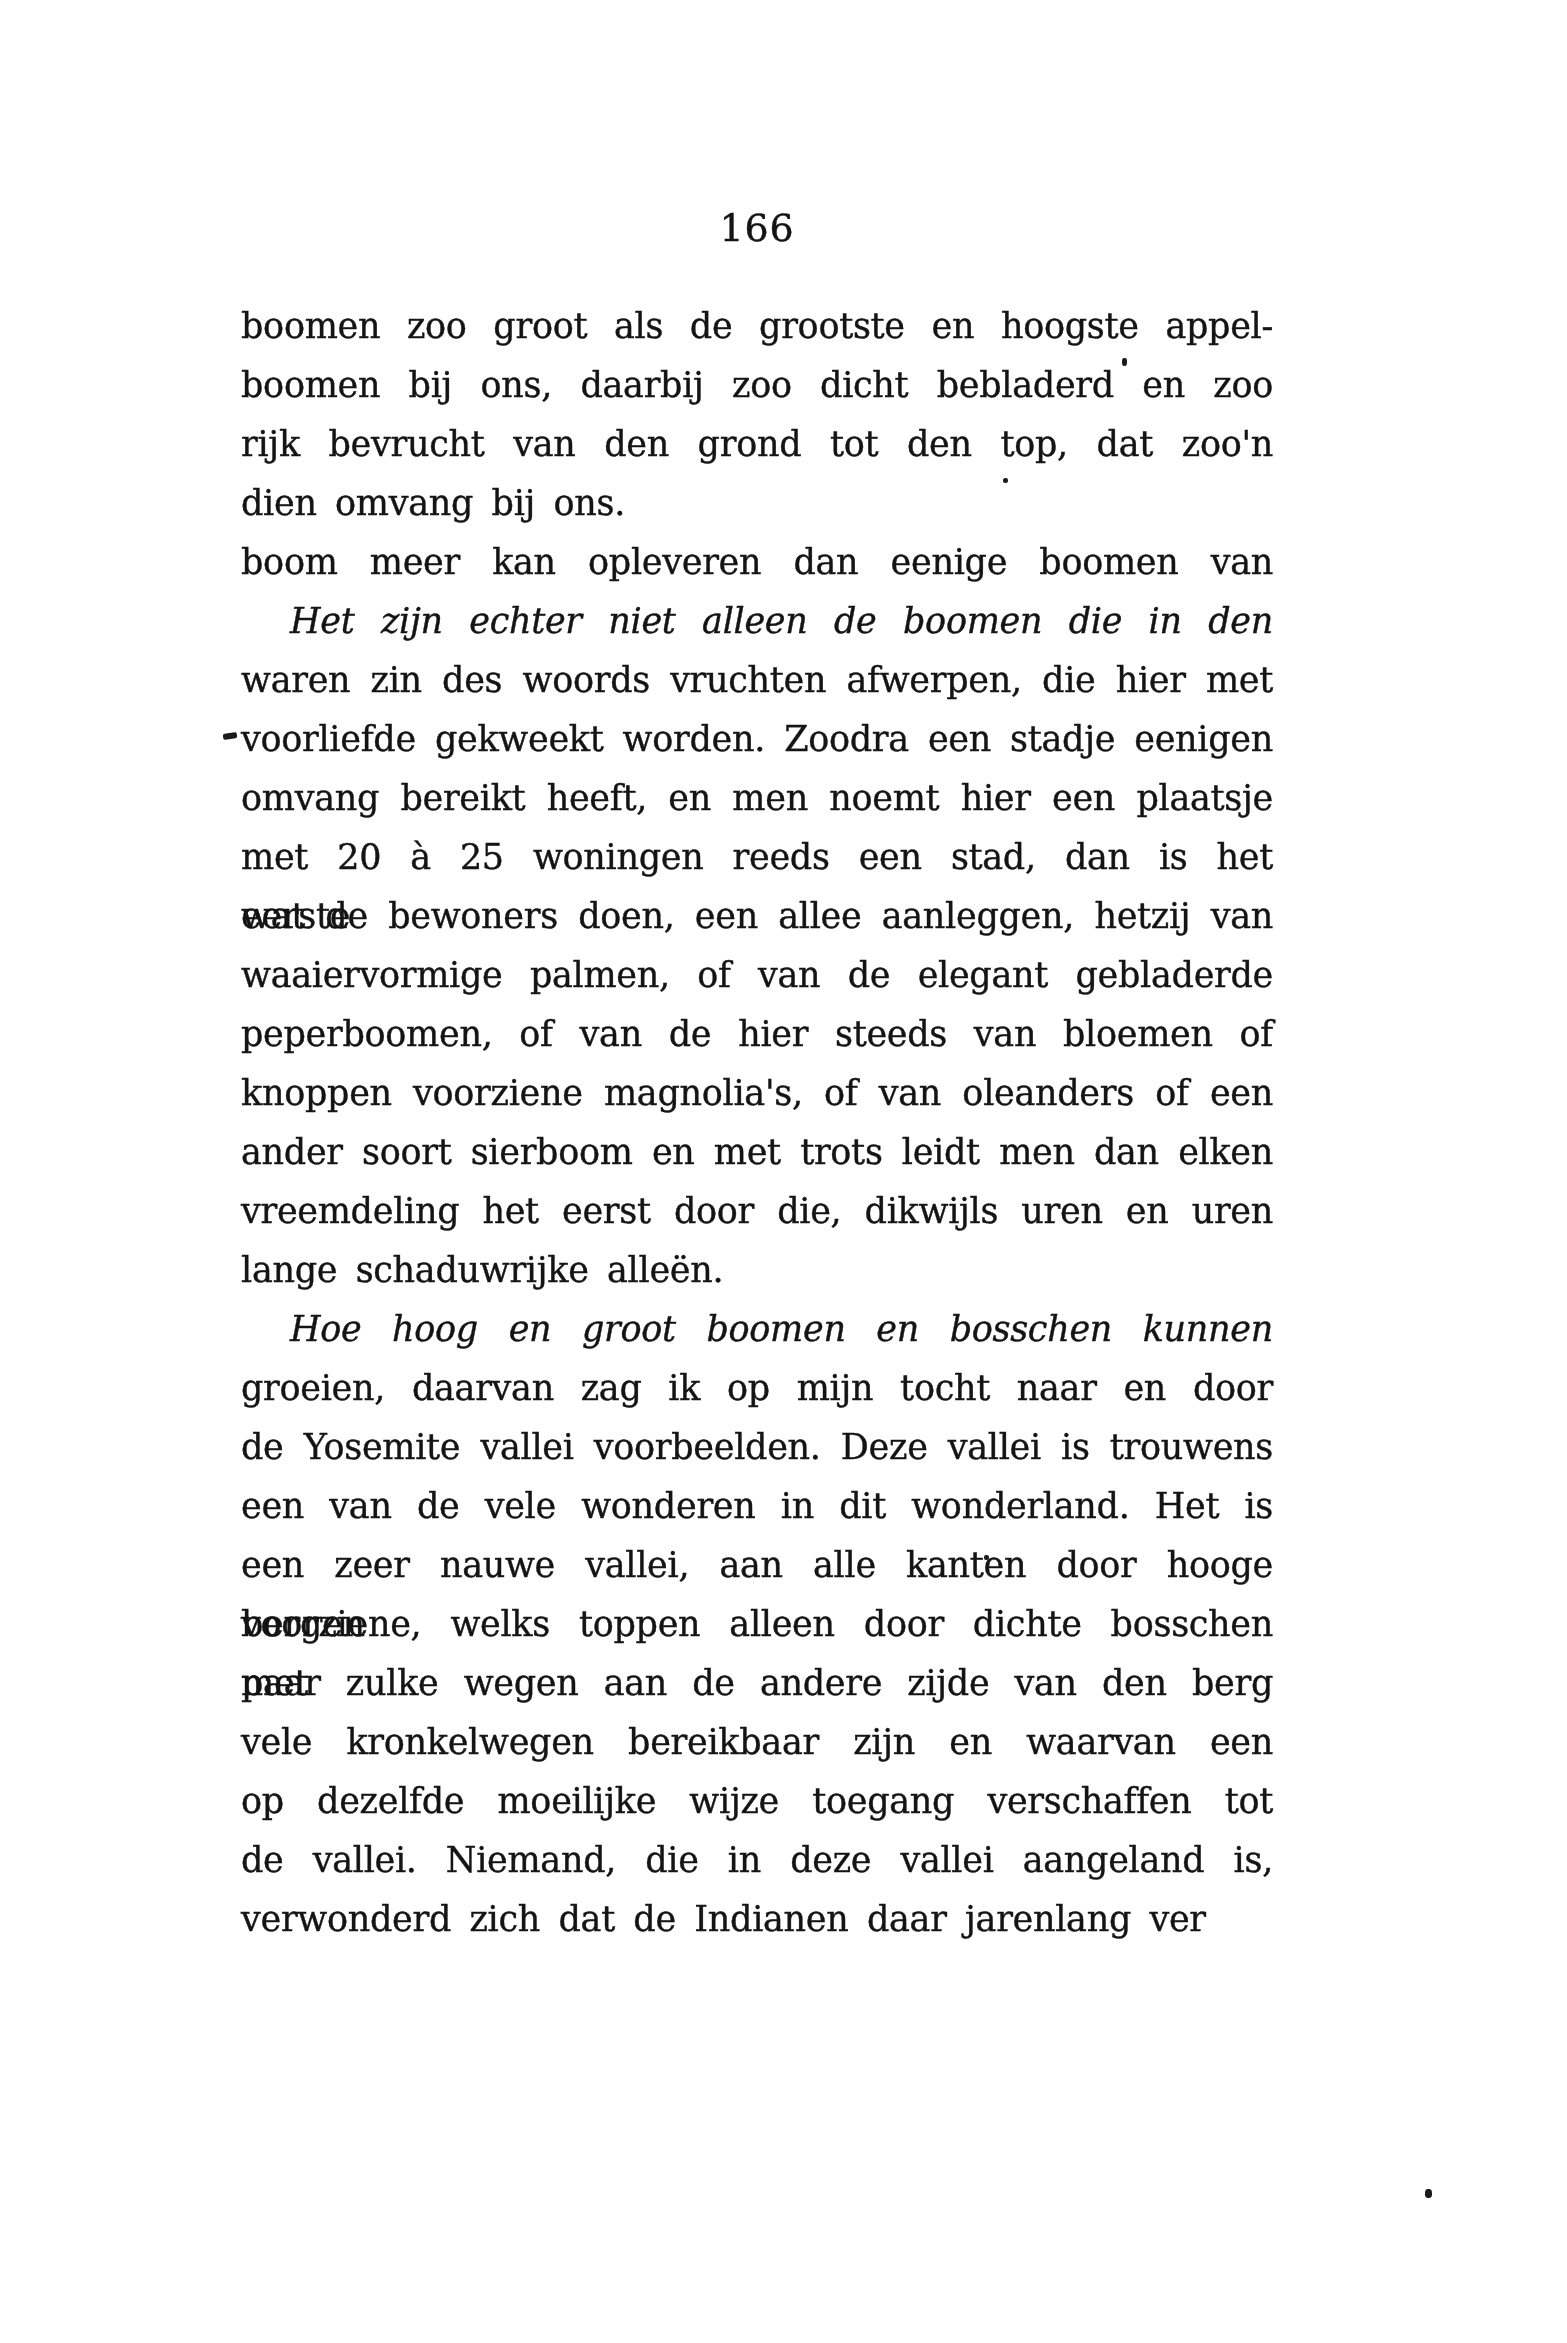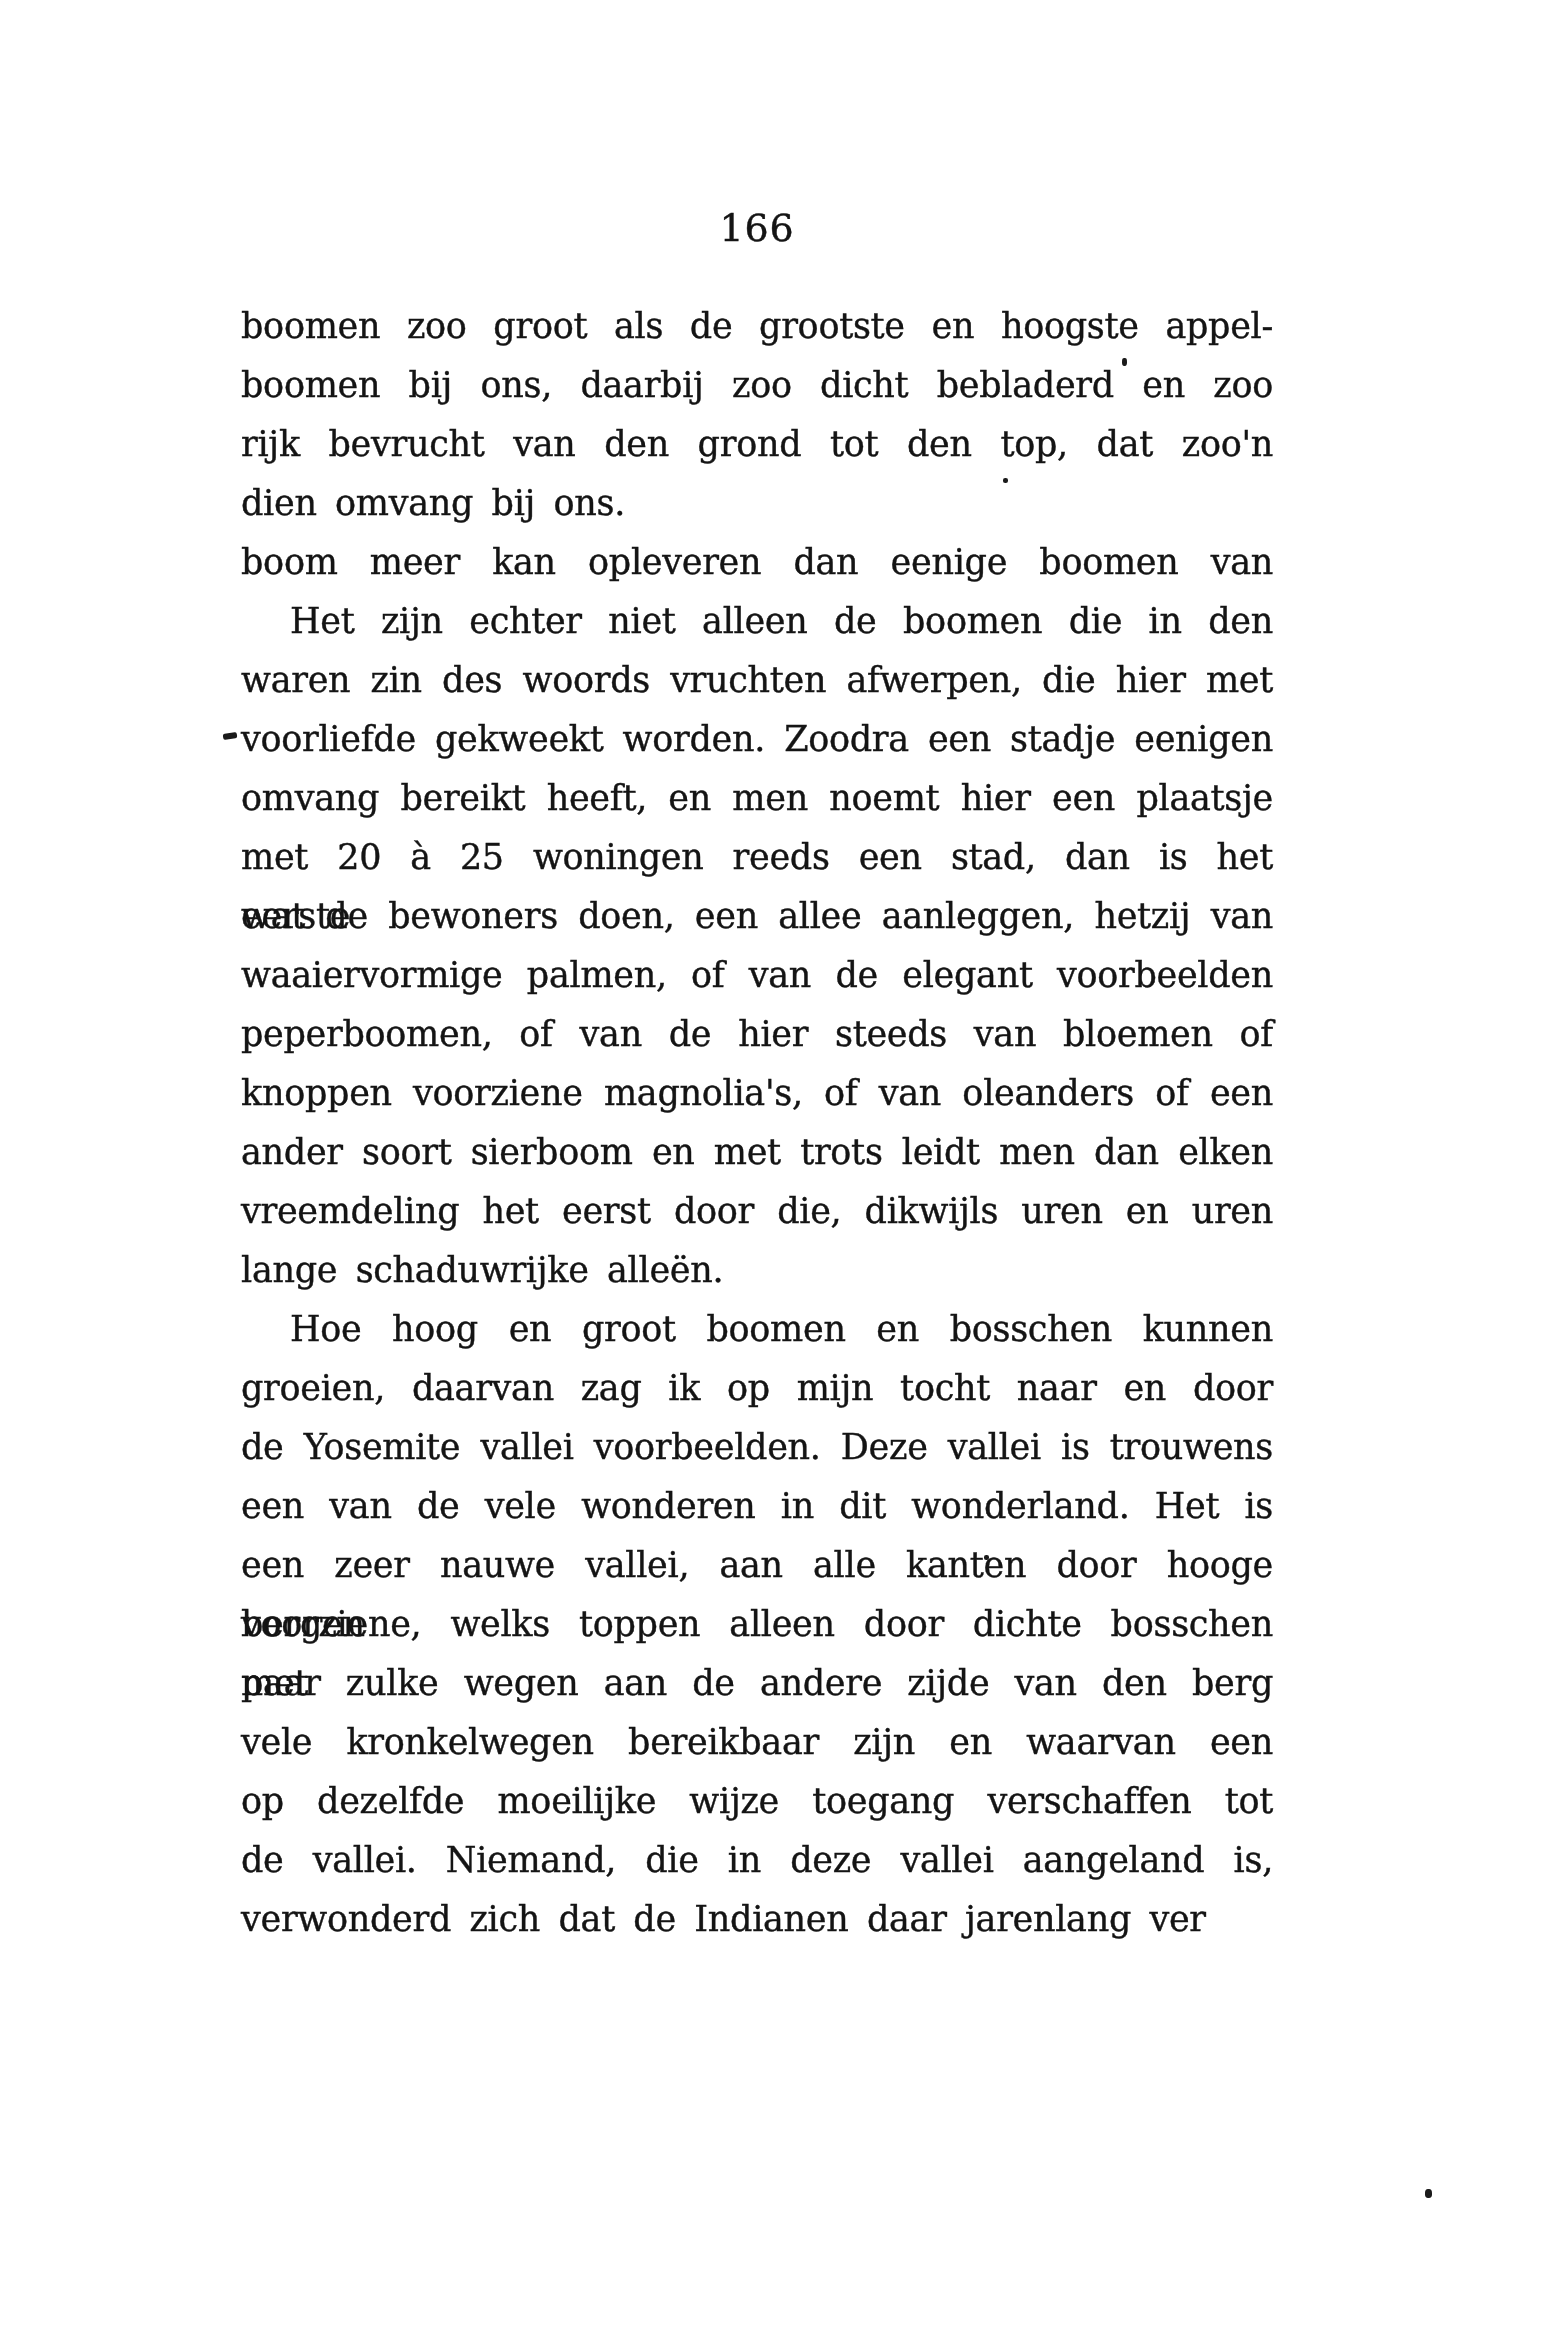--- a/index.html
+++ b/index.html
@@ -49,20 +49,21 @@
   .line.j {
     text-align: justify;
     text-align-last: justify;
   }
   
   .line.pf {
     text-align: left;
   }
   .line.indent {
     text-indent: 49px;
+    font-style: italic;
   }
   
   .speck {
     position: absolute;
     background: #1a1a1a;
     border-radius: 45%;
   }
   .speck.dash { border-radius: 1.9px; }
 </style>
 </head>
@@ -77,21 +78,21 @@
     <div class="line j">boomen bij ons, daarbij zoo dicht bebladerd en zoo</div>
     <div class="line j">rijk bevrucht van den grond tot den top, dat zoo'n</div>
     <div class="line pf">dien omvang bij ons.</div>
     <div class="line j">boom meer kan opleveren dan eenige boomen van</div>
     <div class="line j indent">Het zijn echter niet alleen de boomen die in den</div>
     <div class="line j">waren zin des woords vruchten afwerpen, die hier met</div>
     <div class="line j">voorliefde gekweekt worden. Zoodra een stadje eenigen</div>
     <div class="line j">omvang bereikt heeft, en men noemt hier een plaatsje</div>
     <div class="line j">met 20 à 25 woningen reeds een stad, dan is het eerste</div>
     <div class="line j">wat de bewoners doen, een allee aanleggen, hetzij van</div>
-    <div class="line j">waaiervormige palmen, of van de elegant voorbeelden</div>
+    <div class="line j">waaiervormige palmen, of van de elegant gebladerde</div>
     <div class="line j">peperboomen, of van de hier steeds van bloemen of</div>
     <div class="line j">knoppen voorziene magnolia's, of van oleanders of een</div>
     <div class="line j">ander soort sierboom en met trots leidt men dan elken</div>
     <div class="line j">vreemdeling het eerst door die, dikwijls uren en uren</div>
     <div class="line pf">lange schaduwrijke alleën.</div>
     <div class="line j indent">Hoe hoog en groot boomen en bosschen kunnen</div>
     <div class="line j">groeien, daarvan zag ik op mijn tocht naar en door</div>
     <div class="line j">de Yosemite vallei voorbeelden. Deze vallei is trouwens</div>
     <div class="line j">een van de vele wonderen in dit wonderland. Het is</div>
     <div class="line j">een zeer nauwe vallei, aan alle kanten door hooge bergen</div>

